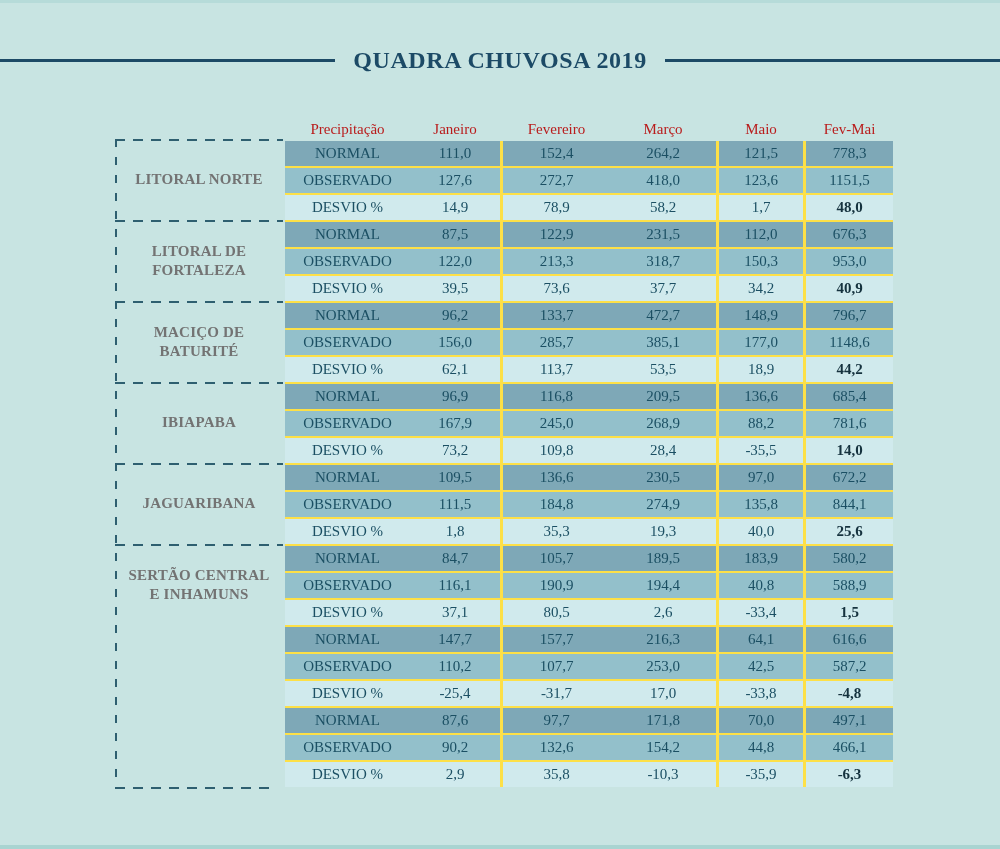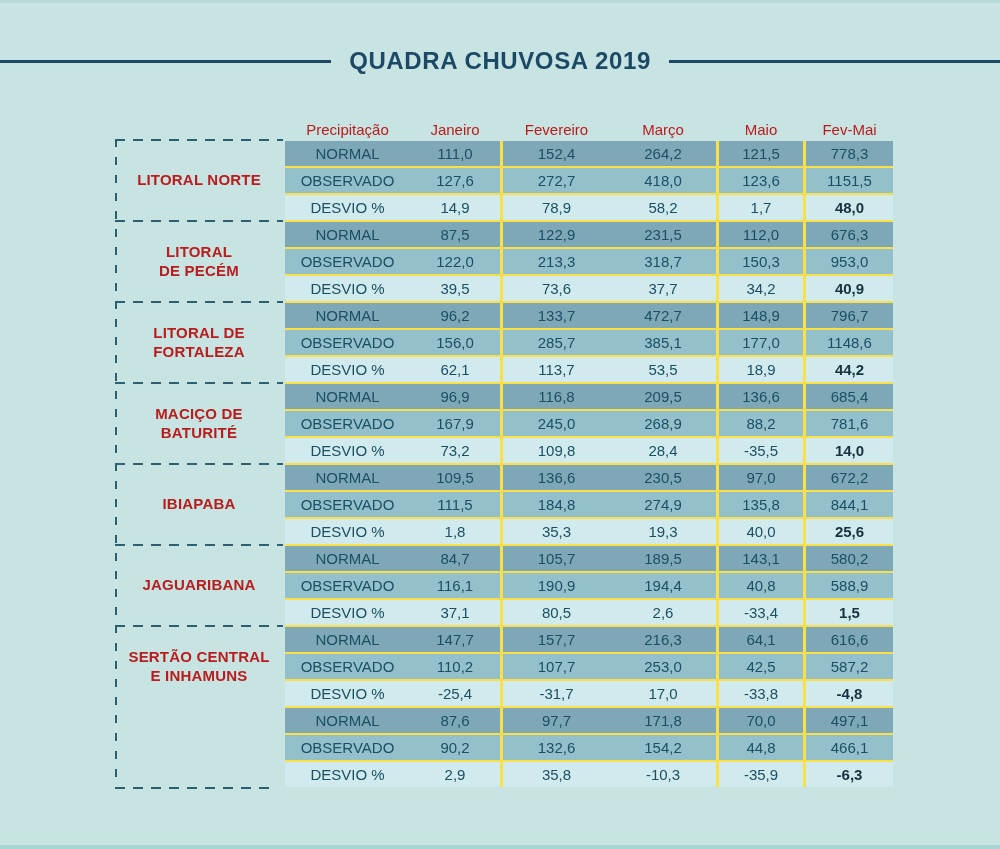--- a/index.html
+++ b/index.html
@@ -1,19 +1,19 @@
 <!DOCTYPE html>
 <html><head>
 <meta charset="utf-8">
 <style>
   html,body{margin:0;padding:0;background:#9fc9c9;}
   .page{
     position:relative;width:1000px;height:849px;overflow:hidden;
     background:#c8e4e2;color:#1d4f63;
-    font-family:Liberation Sans, sans-serif;
+    font-family:Liberation Serif, serif;
     -webkit-font-smoothing:antialiased;
   }
   .top-strip{position:absolute;top:0;left:0;right:0;height:3px;background:#b6dbd9;}
   .bottom-strip{position:absolute;bottom:0;left:0;right:0;height:4px;background:#a9d4d1;}
 
   
   .title-row{position:absolute;top:47px;left:0;right:0;display:flex;align-items:center;}
   .rule{flex:1;height:3px;background:#1c4a66;}
   .title{
     margin:0 18px;font-size:24px;font-weight:700;letter-spacing:.6px;
@@ -26,21 +26,21 @@
     content:"";position:absolute;left:0;top:0;width:2px;height:100%;
     background:repeating-linear-gradient(180deg,#2e5f70 0 8px,transparent 8px 18px);
   }
   .sidebar::after{ 
     content:"";position:absolute;left:0;bottom:-2px;width:92%;height:2px;
     background:repeating-linear-gradient(90deg,#2e5f70 0 10px,transparent 10px 18px);
   }
   .region-cell{
     position:relative;height:81px;display:flex;align-items:center;justify-content:center;
     text-align:center;font-weight:700;font-size:15px;line-height:19px;
-    white-space:pre-line;letter-spacing:.2px;color:#b91c1c;
+    white-space:pre-line;letter-spacing:.2px;color:#737373;
   }
   .region-cell::before{ 
     content:"";position:absolute;top:0;left:0;width:100%;height:2px;
     background:repeating-linear-gradient(90deg,#2e5f70 0 10px,transparent 10px 18px);
   }
 
   
   .table-wrap{
     position:absolute;left:285px;top:118px;width:608px;
     --tcols:125px 90px 3px 107px 106px 3px 84px 3px 87px;
@@ -69,22 +69,20 @@
   <div class="top-strip"></div>
 
   <header class="title-row">
     <div class="rule"></div>
     <h1 class="title">QUADRA CHUVOSA 2019</h1>
     <div class="rule"></div>
   </header>
 
   <aside class="sidebar" id="sidebar">
       <div class="region-cell">LITORAL NORTE</div>
-      <div class="region-cell">LITORAL
-DE PECÉM</div>
       <div class="region-cell">LITORAL DE
 FORTALEZA</div>
       <div class="region-cell">MACIÇO DE
 BATURITÉ</div>
       <div class="region-cell">IBIAPABA</div>
       <div class="region-cell">JAGUARIBANA</div>
       <div class="region-cell">SERTÃO CENTRAL
 E INHAMUNS</div>
     </aside>
 
@@ -266,21 +264,21 @@
           <div class="sp"></div>
           <div class="cell c-val emph">25,6</div>
         </div>
         <div class="row r-normal">
           <div class="cell c-label">NORMAL</div>
           <div class="cell c-val">84,7</div>
           <div class="sp"></div>
           <div class="cell c-val">105,7</div>
           <div class="cell c-val">189,5</div>
           <div class="sp"></div>
-          <div class="cell c-val">143,1</div>
+          <div class="cell c-val">183,9</div>
           <div class="sp"></div>
           <div class="cell c-val">580,2</div>
         </div>
         <div class="row r-obs">
           <div class="cell c-label">OBSERVADO</div>
           <div class="cell c-val">116,1</div>
           <div class="sp"></div>
           <div class="cell c-val">190,9</div>
           <div class="cell c-val">194,4</div>
           <div class="sp"></div>

